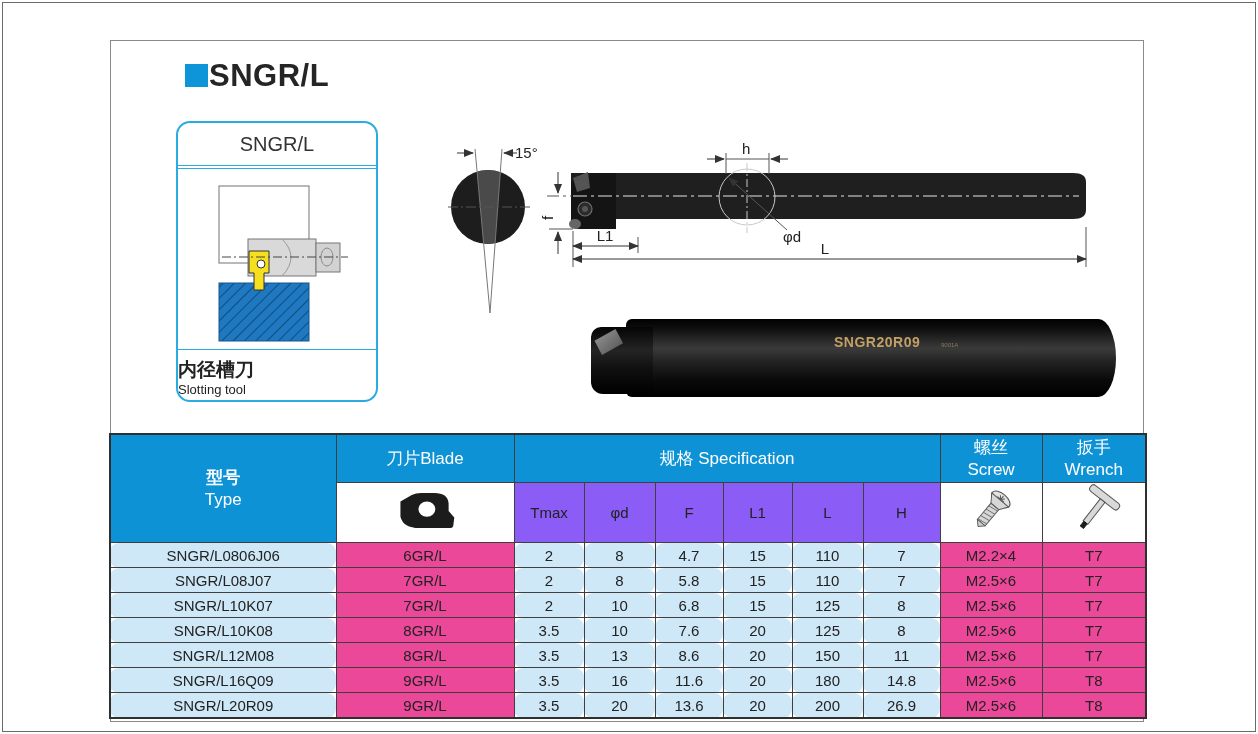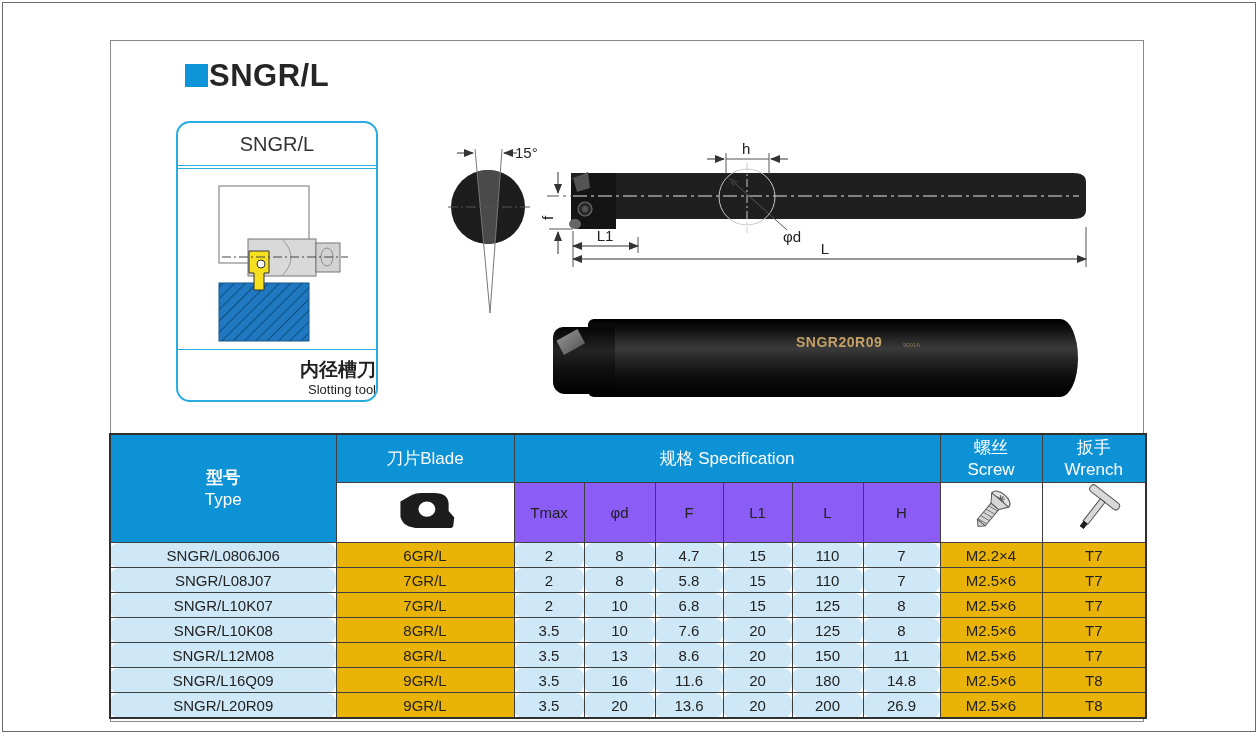--- a/index.html
+++ b/index.html
@@ -23,29 +23,29 @@
     border:2px solid #2aabe2;border-radius:14px;box-sizing:border-box;
     display:flex;flex-direction:column;background:#fff;overflow:hidden;
   }
   .card-header{
     height:42px;display:flex;align-items:center;justify-content:center;
     font-size:20px;color:#333;border-bottom:1px solid #2aabe2;flex:0 0 auto;
   }
   .card-body{flex:1 1 auto;border-top:1px solid #2aabe2;margin-top:2px;position:relative;}
   .card-footer{
     flex:0 0 auto;height:56px;border-top:1px solid #2aabe2;
-    display:flex;flex-direction:column;align-items:flex-end;justify-content:center;line-height:1.2;
+    display:flex;flex-direction:column;align-items:flex-start;justify-content:center;line-height:1.2;
   }
   .cap-zh{font-size:19px;font-weight:bold;color:#222;}
   .cap-en{font-size:13px;color:#222;}
   
   .drawing{position:absolute;left:0;top:0;width:1034px;height:392px;}
   .dimtxt{font-size:15px;fill:#222;}
   
-  .photo{position:absolute;left:442px;top:275px;width:530px;height:84px;}
+  .photo{position:absolute;left:480px;top:275px;width:530px;height:84px;}
   .ph-cyl{
     position:absolute;left:35px;top:3px;width:490px;height:78px;
     border-radius:6px 18px 18px 6px / 6px 40px 40px 6px;
     background:linear-gradient(180deg,#000 0%,#0e0e0e 12%,#2e2e2e 30%,#3a3a3a 38%,#222 55%,#0a0a0a 78%,#000 100%);
   }
   .ph-head{
     position:absolute;left:0;top:11px;width:62px;height:67px;
     border-radius:10px 0 0 12px;
     background:linear-gradient(180deg,#050505,#242424 35%,#101010 62%,#000);
   }
@@ -69,21 +69,21 @@
     border:1px solid #3f3f3f;text-align:center;vertical-align:middle;
     padding:0;overflow:hidden;
   }
   .blue{background:#0e92d6;color:#fff;font-weight:normal;}
   .hr1 th{height:47px;font-size:17px;line-height:1.25;}
   .hr2 td{height:59px;}
   .sub{background:#8b5cf6;font-size:15px;color:#222;}
   .img-cell{background:#fff;}
   tr.data td{height:24px;font-size:15px;color:#222;}
   td.lb{background:#cfe8f7;border-radius:9px;}
-  td.wh{background:#eab308;}
+  td.wh{background:#ec4899;}
   .zh-b{font-weight:bold;}
 </style>
 </head>
 <body>
 
 <div class="page">
   <div class="frame">
 
     <div class="title-row">
       <div class="title-sq"></div>

